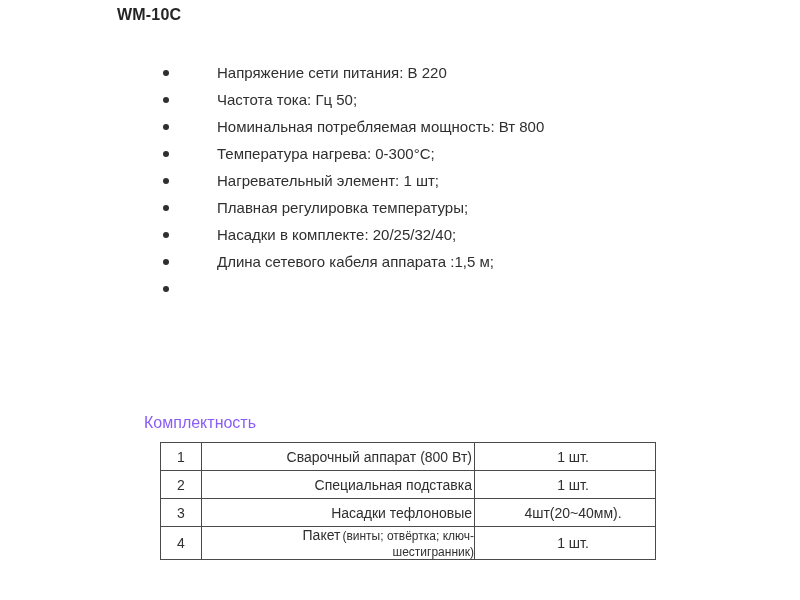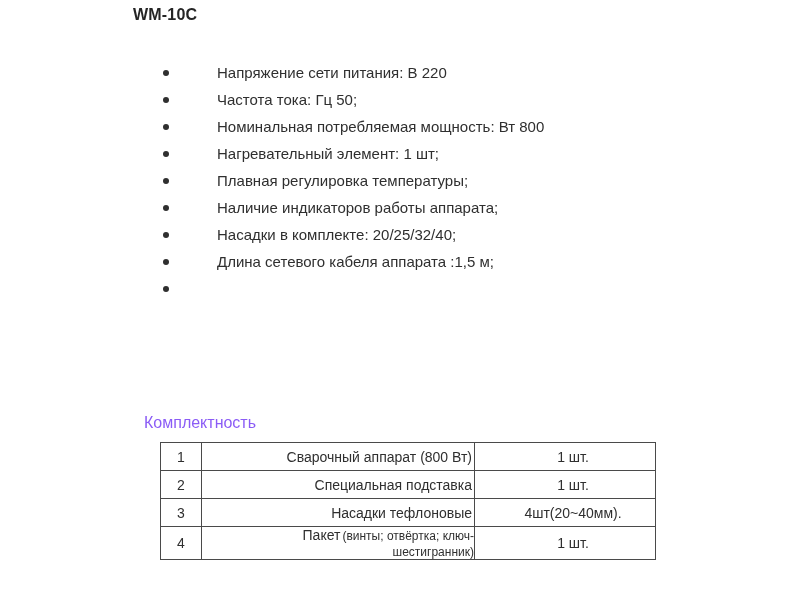--- a/index.html
+++ b/index.html
@@ -15,21 +15,20 @@
     background: #ffffff;
     overflow: hidden;
   }
   .page-title {
     position: absolute;
     left: 117px; top: 6px;
     font-size: 16px;
     font-weight: bold;
     color: #252525;
     letter-spacing: 0.2px;
-    margin-left: 16px;
   }
   .spec-list {
     position: absolute;
     left: 163px; top: 59px;
     width: 430px;
     list-style: none;
     margin: 0; padding: 0;
   }
   .spec-item {
     display: flex;
@@ -95,29 +94,29 @@
     <li class="spec-item">
       <span class="bullet"></span>
       <span class="spec-text">Частота тока: Гц 50;</span>
     </li>
     <li class="spec-item">
       <span class="bullet"></span>
       <span class="spec-text">Номинальная потребляемая мощность: Вт 800</span>
     </li>
     <li class="spec-item">
       <span class="bullet"></span>
+      <span class="spec-text">Температура нагрева: 0-300°С;</span>
+    </li>
+    <li class="spec-item">
+      <span class="bullet"></span>
       <span class="spec-text">Нагревательный элемент: 1 шт;</span>
     </li>
     <li class="spec-item">
       <span class="bullet"></span>
       <span class="spec-text">Плавная регулировка температуры;</span>
-    </li>
-    <li class="spec-item">
-      <span class="bullet"></span>
-      <span class="spec-text">Наличие индикаторов работы аппарата;</span>
     </li>
     <li class="spec-item">
       <span class="bullet"></span>
       <span class="spec-text">Насадки в комплекте: 20/25/32/40;</span>
     </li>
     <li class="spec-item">
       <span class="bullet"></span>
       <span class="spec-text">Длина сетевого кабеля аппарата :1,5 м;</span>
     </li>
     <li class="spec-item">

